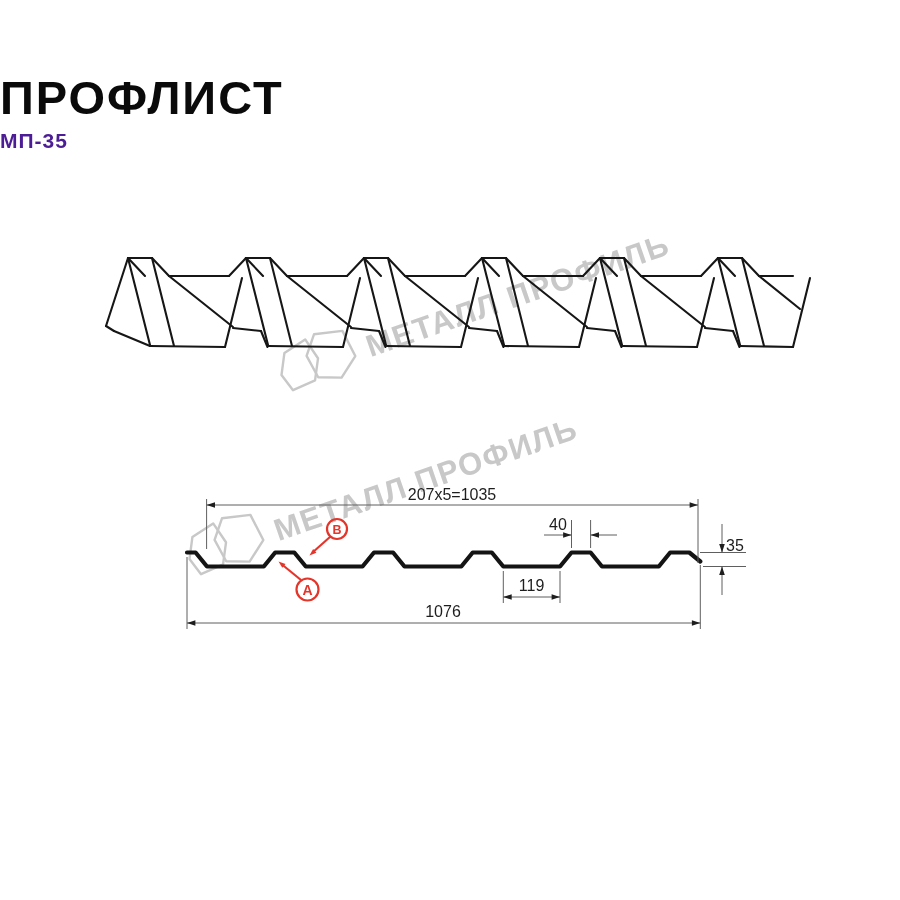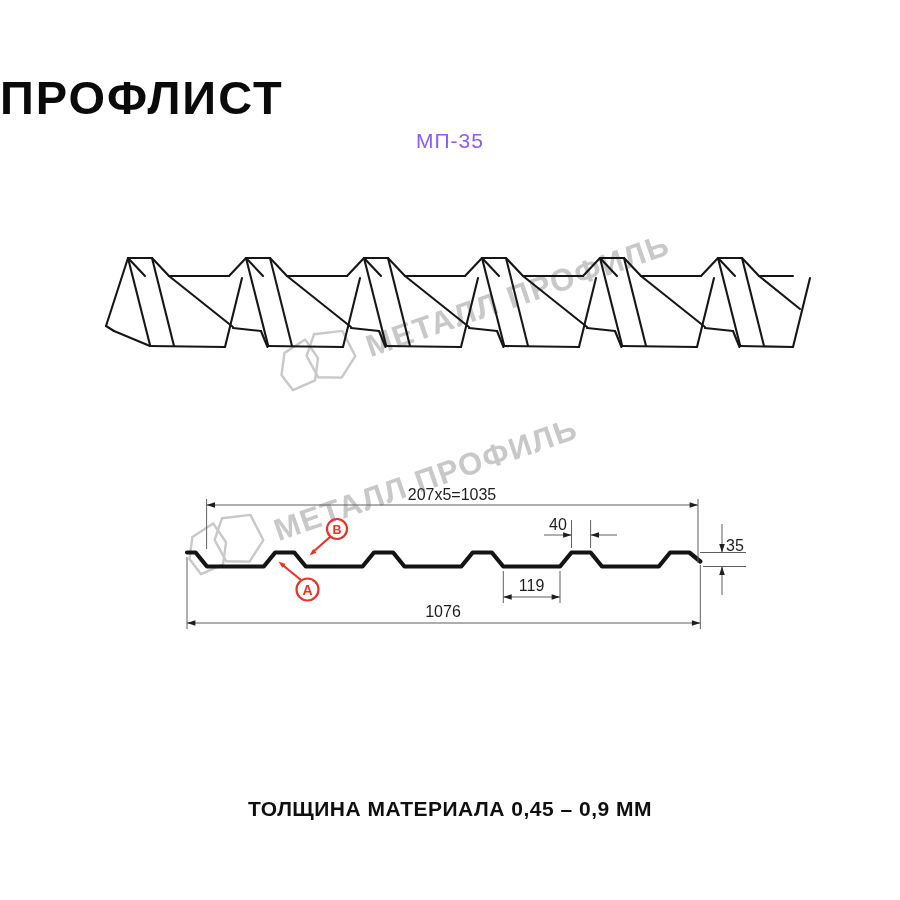--- a/index.html
+++ b/index.html
@@ -1,21 +1,21 @@
 <!DOCTYPE html>
 <html><head>
 <meta charset="utf-8">
 <style>
   html,body{margin:0;padding:0;background:#fff;}
   .page{position:relative;width:900px;height:900px;background:#fff;overflow:hidden;
         font-family:"Liberation Sans",sans-serif;}
   .title{position:absolute;top:74px;left:0;right:0;text-align:left;
          font-size:47px;font-weight:800;letter-spacing:2px;color:#0a0a0a;line-height:1;}
-  .subtitle{position:absolute;top:130px;left:0;right:0;text-align:center;
-            font-size:21px;font-weight:400;letter-spacing:1px;color:#8b5cf6;line-height:1;}
+  .subtitle{position:absolute;top:130px;left:0;right:0;text-align:left;
+            font-size:21px;font-weight:700;letter-spacing:1px;color:#4c1d95;line-height:1;}
   .footer-note{position:absolute;top:798px;left:0;right:0;text-align:center;
                font-size:21px;font-weight:600;letter-spacing:.5px;color:#0f0f0f;line-height:1;}
   svg{position:absolute;left:0;top:0;}
   .wm-text{font-family:"Liberation Sans",sans-serif;font-weight:700;font-size:31px;
            letter-spacing:1.5px;fill:#c8c8c8;}
   .wm-shape{fill:none;stroke:#c8c8c8;stroke-width:2.4;stroke-linejoin:round;}
   .d3{fill:none;stroke:#161616;stroke-width:2.1;stroke-linecap:round;stroke-linejoin:round;}
   .prof{fill:none;stroke:#141414;stroke-width:4.2;stroke-linecap:round;stroke-linejoin:round;}
   .dim{stroke:#5f5f5f;stroke-width:1;fill:none;}
   .ah{fill:#1e1e1e;stroke:none;}
@@ -155,15 +155,14 @@
       <g>
         <line class="red" x1="330.5" y1="536.5" x2="312.5" y2="552.5"></line>
         <path class="redhead" d="M309.5,555.5 L316.4,552.7 L313.1,548.9 Z"></path>
         <circle class="red" cx="337" cy="529" r="10"></circle>
         <text class="redtxt" x="337" y="533.5" font-size="12.5" text-anchor="middle">В</text>
       </g>
 
     </g>
   </svg>
 
-  <div class="footer-note">ТОЛЩИНА МАТЕРИАЛА 0,45 – 0,9 ММ</div>
 
 </div>
 
 </body></html>

